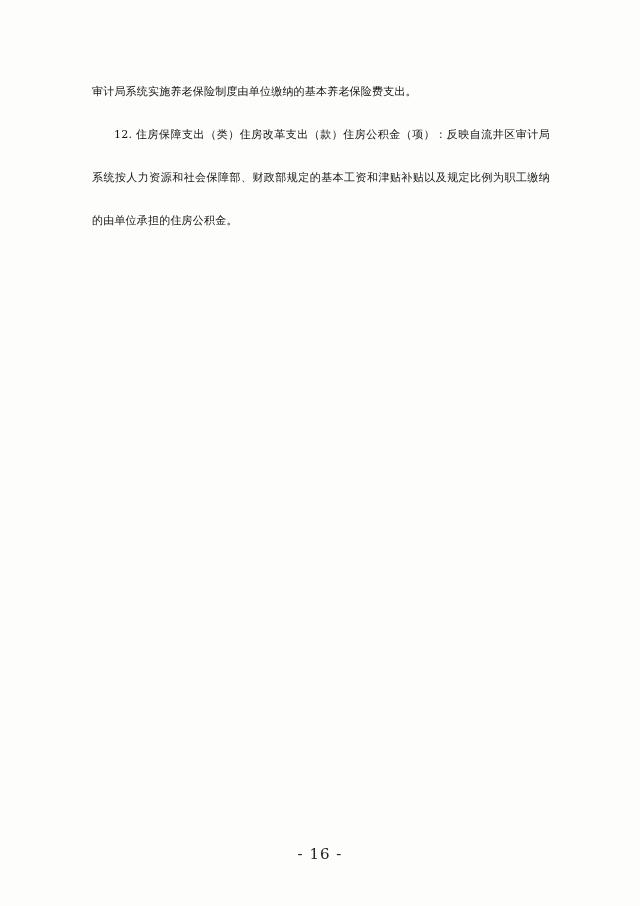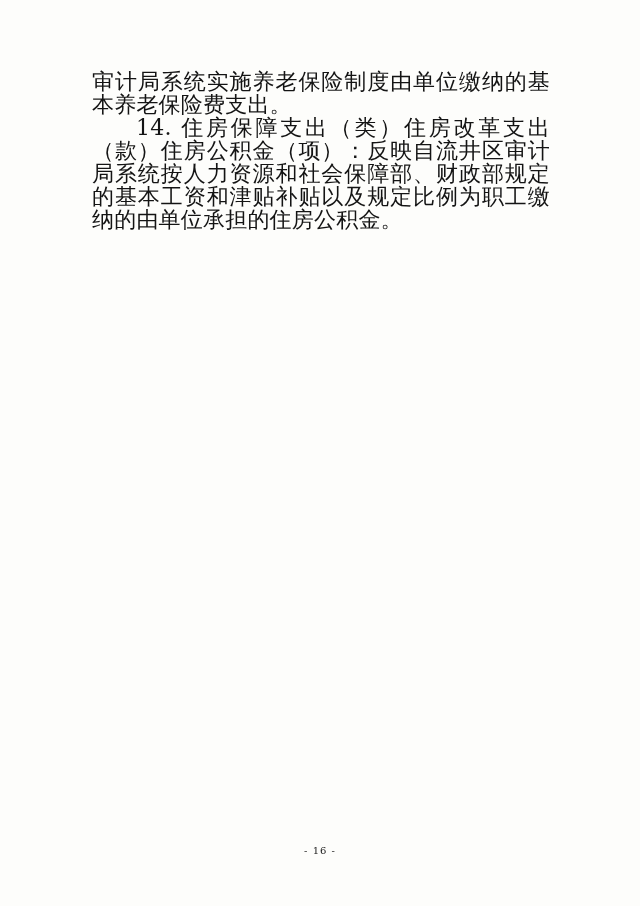--- a/index.html
+++ b/index.html
@@ -20,46 +20,46 @@
     background: #fdfdfb;
     box-sizing: border-box;
   }
   .content {
     position: absolute;
     left: 92px;
     top: 70px;
     width: 458px;
   }
   .para {
-    font-size: 22px;
-    line-height: 23px;
+    font-size: 11px;
+    line-height: 43px;
     color: #141414;
     text-align: justify;
     text-justify: inter-ideograph;
     margin: 0 0 0 0;
     letter-spacing: 0.2px;
     font-family: "DejaVu Serif", "Liberation Serif", serif;
   }
   .indent {
     text-indent: 2em;
   }
   .footer {
     position: absolute;
     left: 0;
     right: 0;
     top: 845px;
     text-align: center;
-    font-size: 10px;
+    font-size: 15px;
     color: #222;
     letter-spacing: 1px;
     font-family: "DejaVu Serif", "Liberation Serif", serif;
   }
 </style>
 </head>
 <body>
 
 <div class="page">
   <div class="content">
     <p class="para">审计局系统实施养老保险制度由单位缴纳的基本养老保险费支出。</p>
-    <p class="para indent">14. 住房保障支出（类）住房改革支出（款）住房公积金（项）：反映自流井区审计局系统按人力资源和社会保障部、财政部规定的基本工资和津贴补贴以及规定比例为职工缴纳的由单位承担的住房公积金。</p>
+    <p class="para indent">12. 住房保障支出（类）住房改革支出（款）住房公积金（项）：反映自流井区审计局系统按人力资源和社会保障部、财政部规定的基本工资和津贴补贴以及规定比例为职工缴纳的由单位承担的住房公积金。</p>
   </div>
   <div class="footer">- 16 -</div>
 </div>
 
 </body></html>

